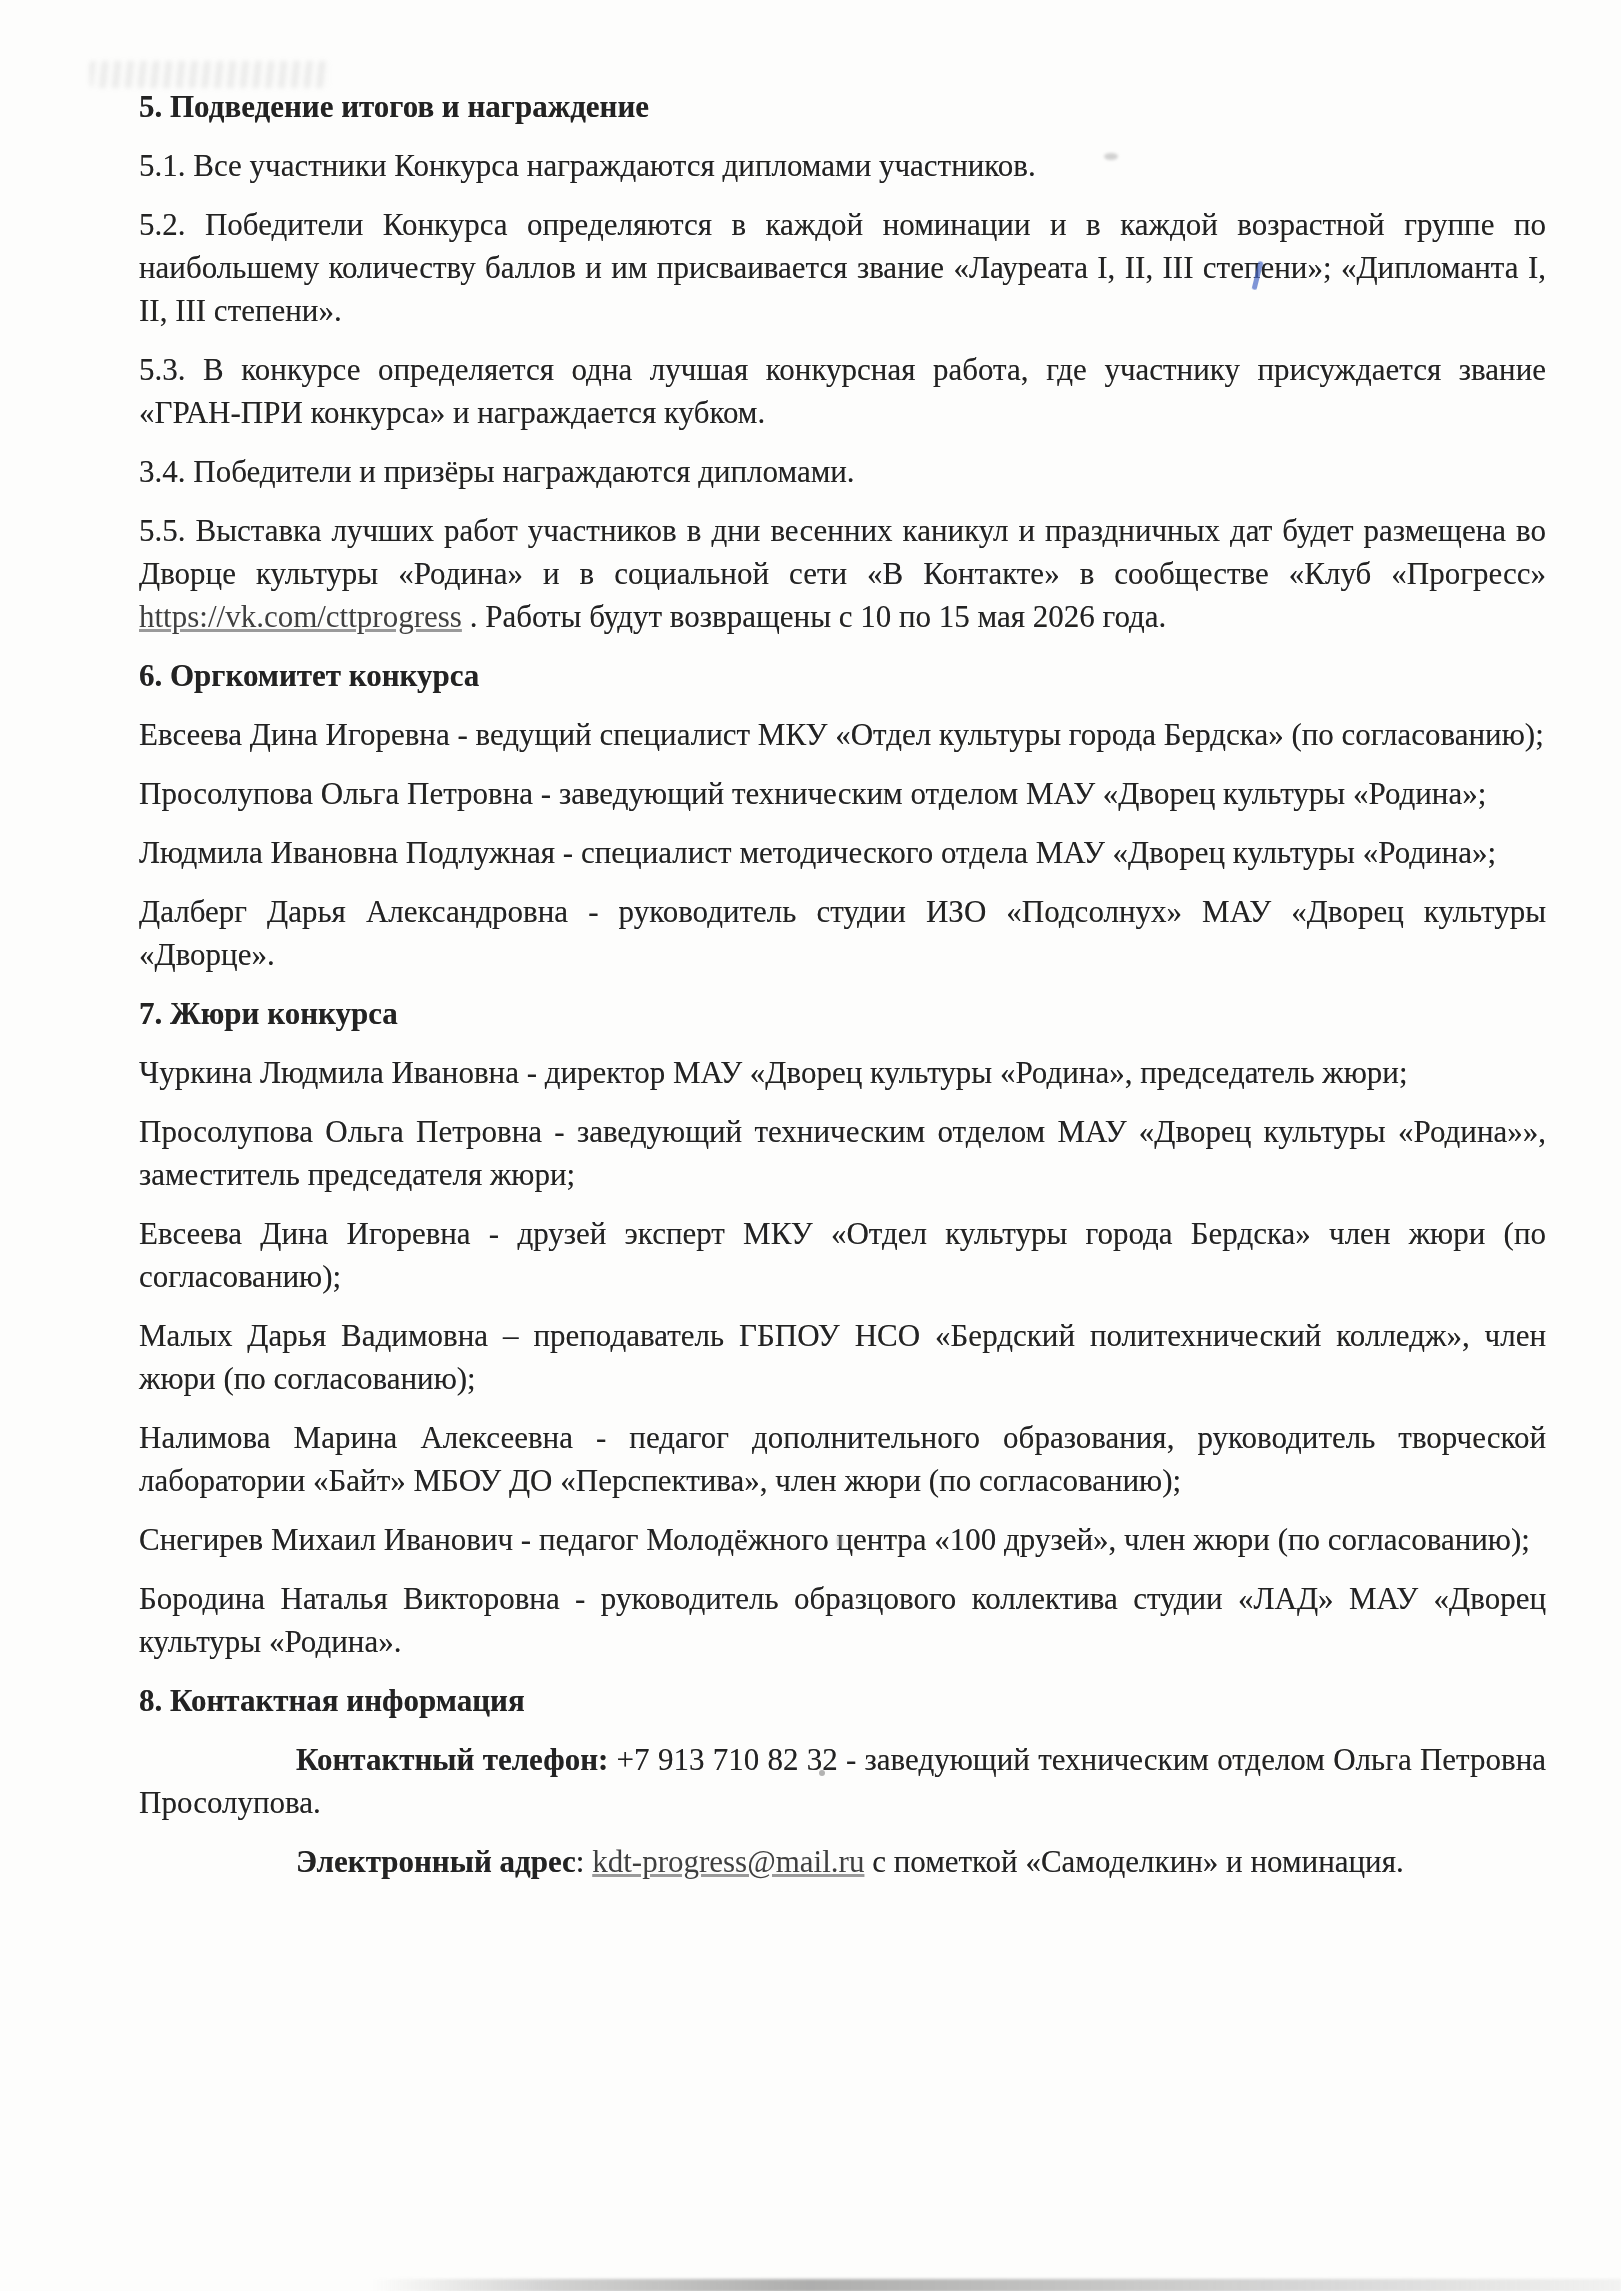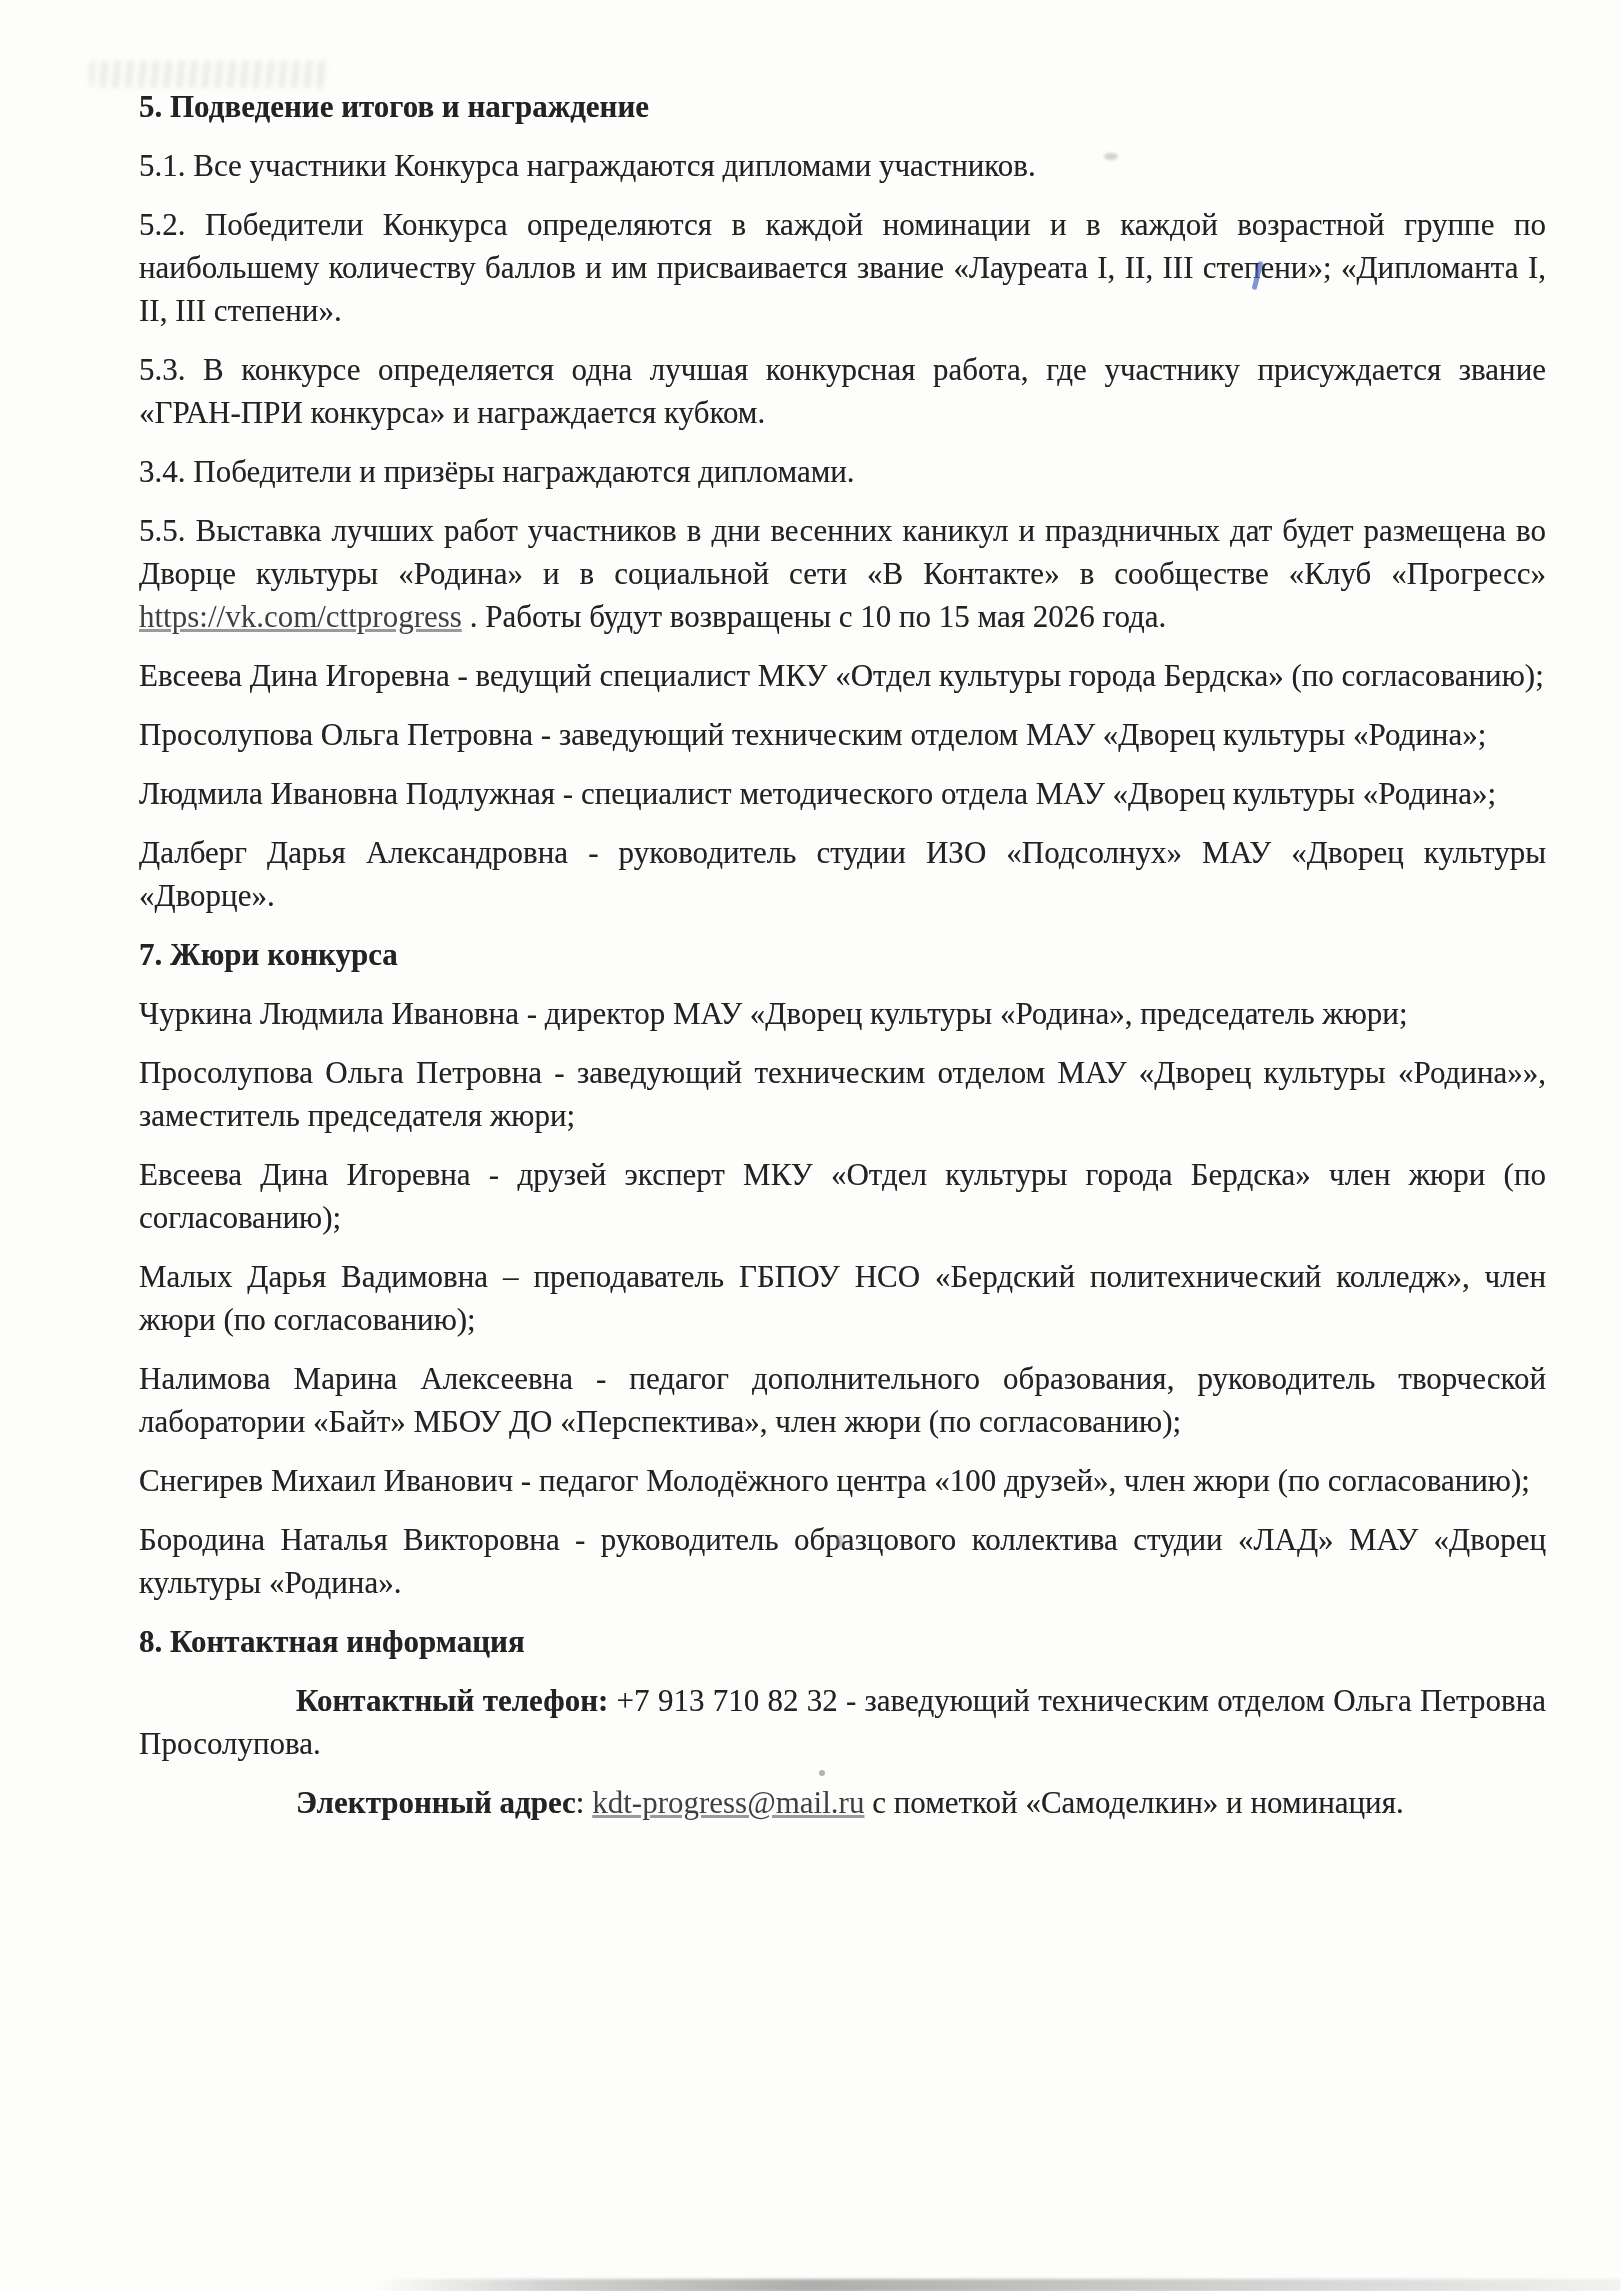--- a/index.html
+++ b/index.html
@@ -92,20 +92,21 @@
   <div class="content body-text">
 
     <p class="doc-heading heading-5">5. Подведение итогов и награждение</p>
 
     <p>5.1. Все участники Конкурса награждаются дипломами участников.</p>
     <p>5.2. Победители Конкурса определяются в каждой номинации и в каждой возрастной группе по наибольшему количеству баллов и им присваивается звание «Лауреата I, II, III степени»; «Дипломанта I, II, III степени».</p>
     <p>5.3. В конкурсе определяется одна лучшая конкурсная работа, где участнику присуждается звание «ГРАН-ПРИ конкурса» и награждается кубком.</p>
     <p>3.4. Победители и призёры награждаются дипломами.</p>
     <p><span>5.5. Выставка лучших работ участников в дни весенних каникул и праздничных дат будет размещена во Дворце культуры «Родина» и в социальной сети «В Контакте» в сообществе «Клуб «Прогресс» </span><span class="link">https://vk.com/cttprogress</span><span> .  Работы будут возвращены с 10 по 15 мая 2026 года.</span></p>
 
+    <p class="doc-heading heading-6">6. Оргкомитет конкурса</p>
 
     <p>Евсеева Дина Игоревна - ведущий специалист МКУ «Отдел культуры города Бердска» (по согласованию);</p>
     <p>Просолупова Ольга Петровна - заведующий техническим отделом МАУ «Дворец культуры «Родина»;</p>
     <p>Людмила Ивановна Подлужная - специалист методического отдела МАУ «Дворец культуры «Родина»;</p>
     <p>Далберг Дарья Александровна - руководитель студии ИЗО «Подсолнух» МАУ «Дворец культуры «Дворце».</p>
 
     <p class="doc-heading heading-7">7. Жюри конкурса</p>
 
     <p>Чуркина Людмила Ивановна - директор МАУ «Дворец культуры «Родина», председатель жюри;</p>
     <p>Просолупова Ольга Петровна - заведующий техническим отделом МАУ «Дворец культуры «Родина»», заместитель председателя жюри;</p>

